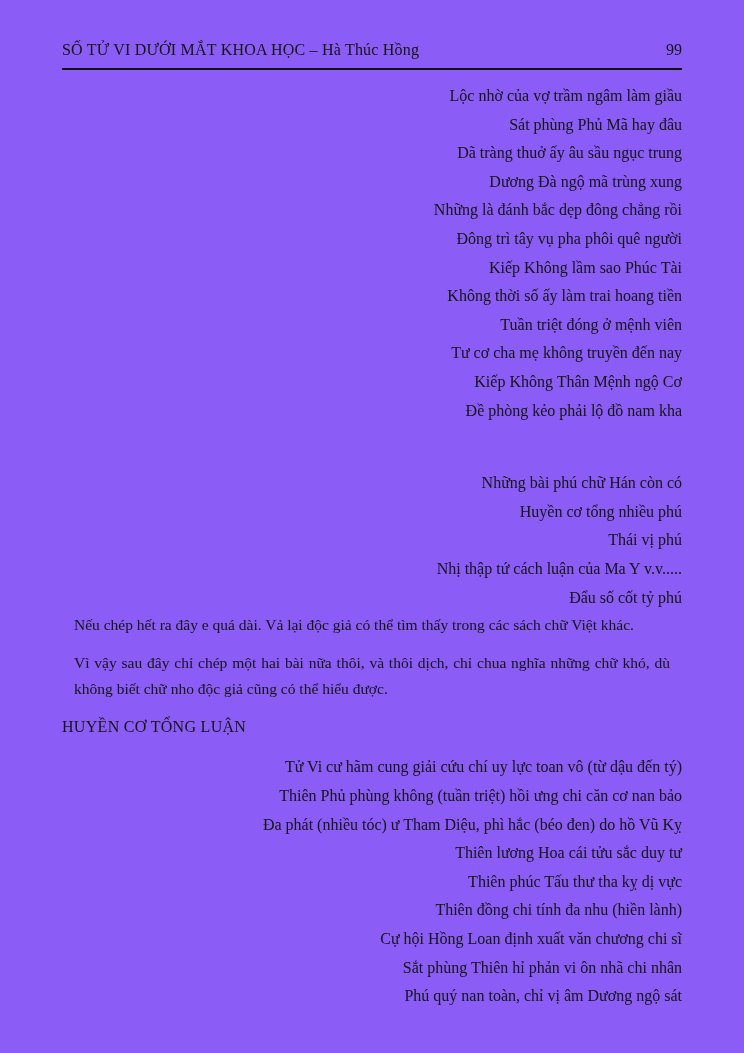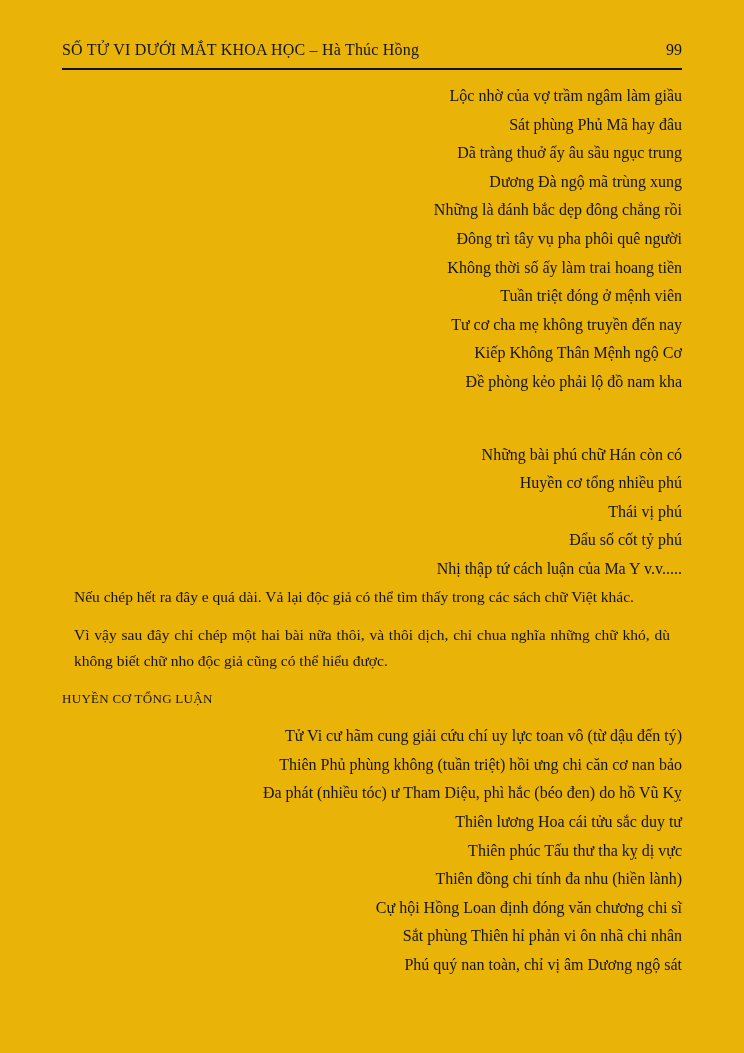--- a/index.html
+++ b/index.html
@@ -4,21 +4,21 @@
 <style>
   html, body {
     margin: 0;
     padding: 0;
     background: #ffffff;
   }
   .page {
     position: relative;
     width: 744px;
     height: 1053px;
-    background: #eab308;
+    background: #8b5cf6;
     box-sizing: border-box;
     padding: 40px 62px 0 62px;
     font-family: "Liberation Serif", "DejaVu Serif", serif;
     color: #141414;
     overflow: hidden;
   }
   .header-row {
     display: flex;
     justify-content: space-between;
     align-items: baseline;
@@ -42,21 +42,21 @@
   .phu-list { margin-top: 44px; }
   .para {
     font-size: 15.5px;
     line-height: 26px;
     margin: 12px;
     text-align: justify;
   }
   .para-1 { margin-top: 0; white-space: nowrap; }
   .para-2 { margin-top: 2px; }
   .section-heading {
-    font-size: 13px;
+    font-size: 16px;
     line-height: 26px;
     margin-top: 0;
     letter-spacing: 0.3px;
     font-weight: normal;
     white-space: nowrap;
   }
   .tong-luan { margin-top: 4px; }
 </style>
 </head>
 <body>
@@ -69,45 +69,46 @@
   </div>
   <div class="header-rule"></div>
 
   <div class="poem">
     <div class="line">Lộc nhờ của vợ trầm ngâm làm giầu</div>
     <div class="line">Sát phùng Phủ Mã hay đâu</div>
     <div class="line">Dã tràng thuở ấy âu sầu ngục trung</div>
     <div class="line">Dương Đà ngộ mã trùng xung</div>
     <div class="line">Những là đánh bắc dẹp đông chẳng rồi</div>
     <div class="line">Đông trì tây vụ pha phôi quê người</div>
+    <div class="line">Kiếp Không lầm sao Phúc Tài</div>
     <div class="line">Không thời số ấy làm trai hoang tiền</div>
     <div class="line">Tuần triệt đóng ở mệnh viên</div>
     <div class="line">Tư cơ cha mẹ không truyền đến nay</div>
     <div class="line">Kiếp Không Thân Mệnh ngộ Cơ</div>
     <div class="line">Đề phòng kẻo phải lộ đồ nam kha</div>
   </div>
 
   <div class="phu-list">
     <div class="line">Những bài phú chữ Hán còn có</div>
     <div class="line">Huyền cơ tổng nhiều phú</div>
     <div class="line">Thái vị phú</div>
+    <div class="line">Nhị thập tứ cách luận của Ma Y v.v.....</div>
     <div class="line">Đẩu số cốt tỷ phú</div>
-    <div class="line">Nhị thập tứ cách luận của Ma Y v.v.....</div>
   </div>
 
   <p class="para para-1">Nếu chép hết ra đây e quá dài. Vả lại độc giả có thể tìm thấy trong các sách chữ Việt khác.</p>
   <p class="para para-2">Vì vậy sau đây chỉ chép một hai bài nữa thôi, và thôi dịch, chỉ chua nghĩa những chữ khó, dù không biết chữ nho độc giả cũng có thể hiểu được.</p>
 
   <h2 class="section-heading">HUYỀN CƠ TỔNG LUẬN</h2>
 
   <div class="tong-luan">
     <div class="line">Tử Vi cư hãm cung giải cứu chí uy lực toan vô (từ dậu đến tý)</div>
     <div class="line">Thiên Phủ phùng không (tuần triệt) hồi ưng chi căn cơ nan bảo</div>
     <div class="line">Đa phát (nhiều tóc) ư Tham Diệu, phì hắc (béo đen) do hồ Vũ Kỵ</div>
     <div class="line">Thiên lương Hoa cái tửu sắc duy tư</div>
     <div class="line">Thiên phúc Tấu thư tha kỵ dị vực</div>
     <div class="line">Thiên đồng chi tính đa nhu (hiền lành)</div>
-    <div class="line">Cự hội Hồng Loan định đóng văn chương chi sĩ</div>
+    <div class="line">Cự hội Hồng Loan định xuất văn chương chi sĩ</div>
     <div class="line">Sắt phùng Thiên hỉ phản vi ôn nhã chi nhân</div>
     <div class="line">Phú quý nan toàn, chỉ vị âm Dương ngộ sát</div>
   </div>
 
 </div>
 
 </body></html>

